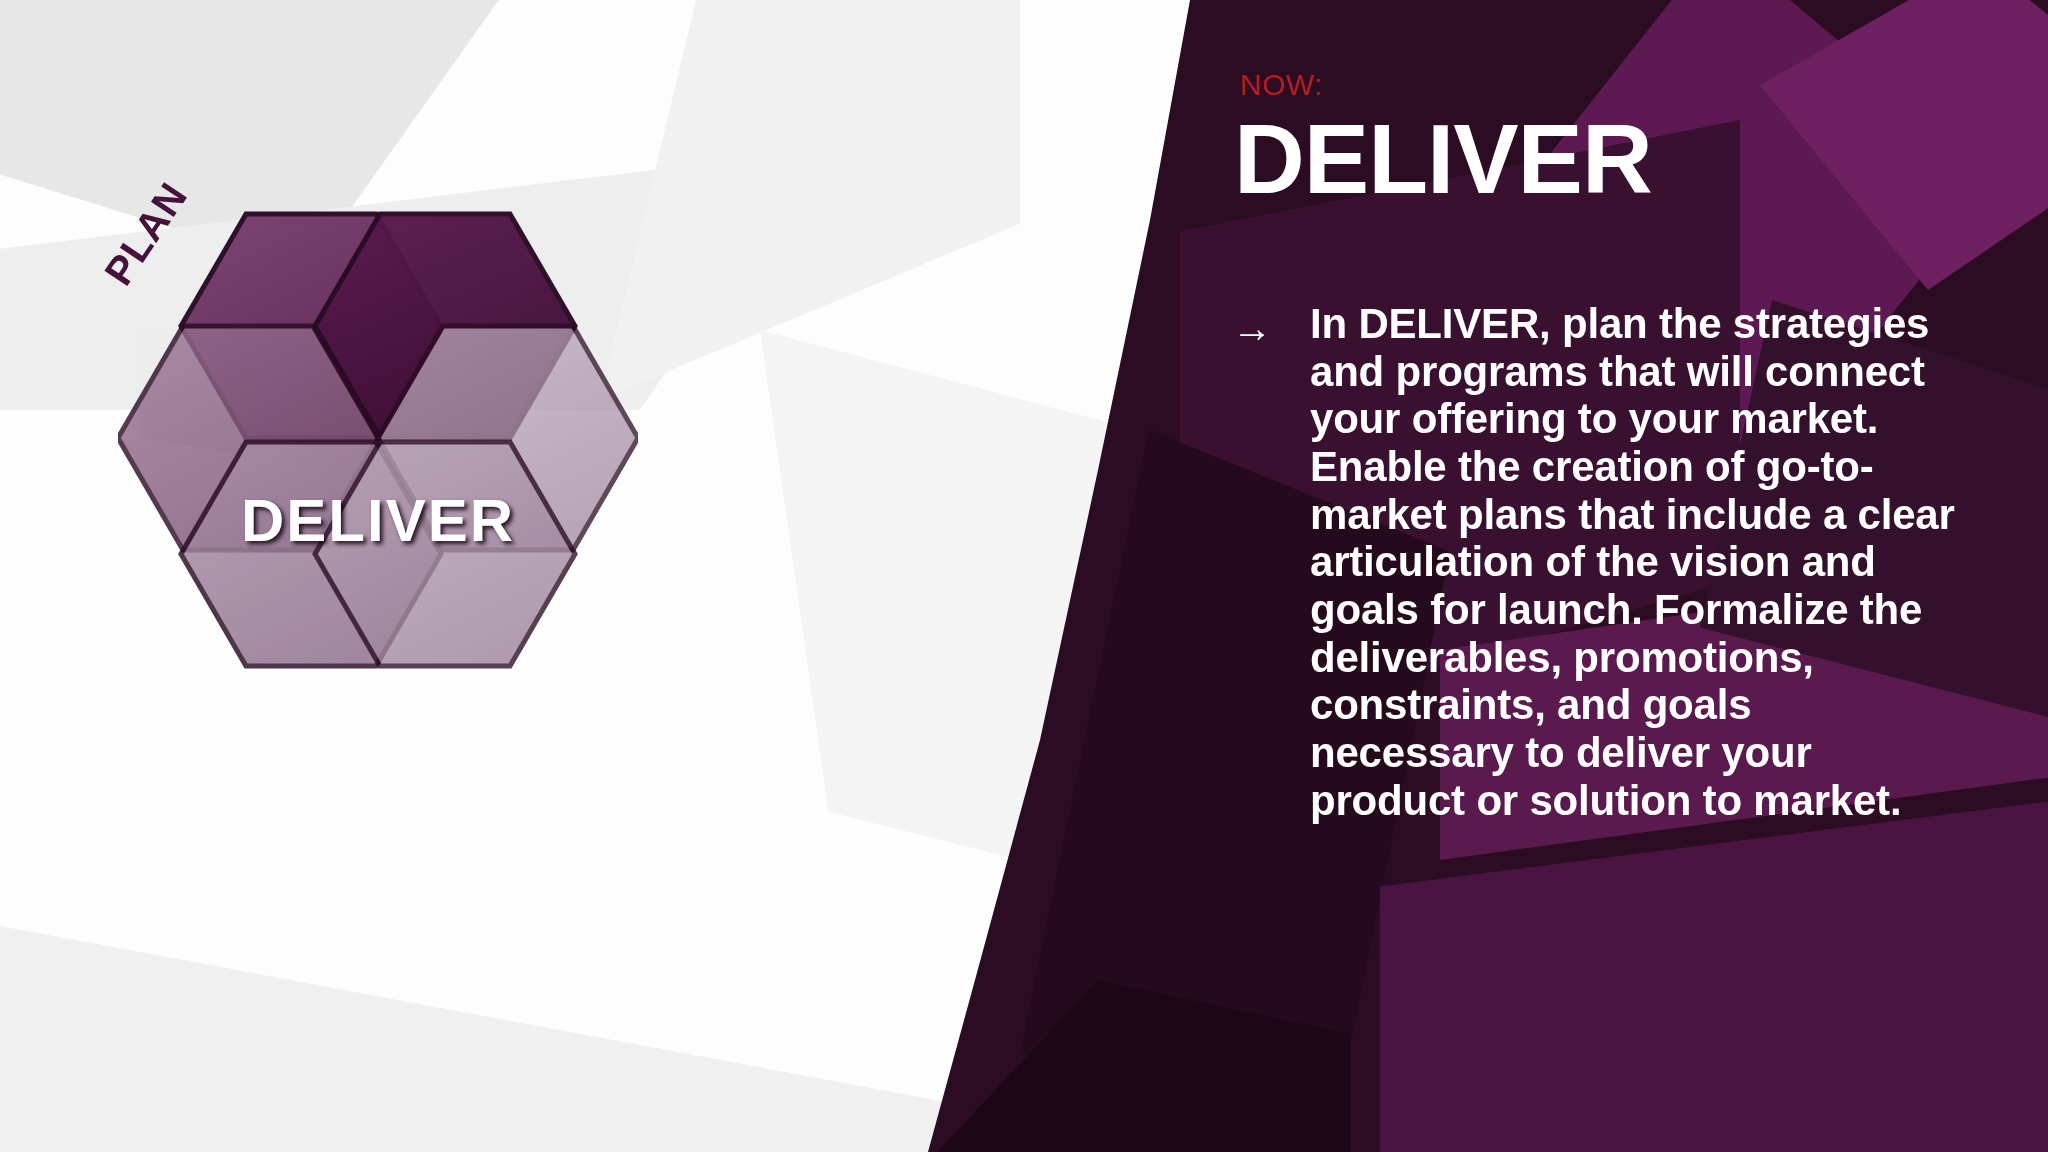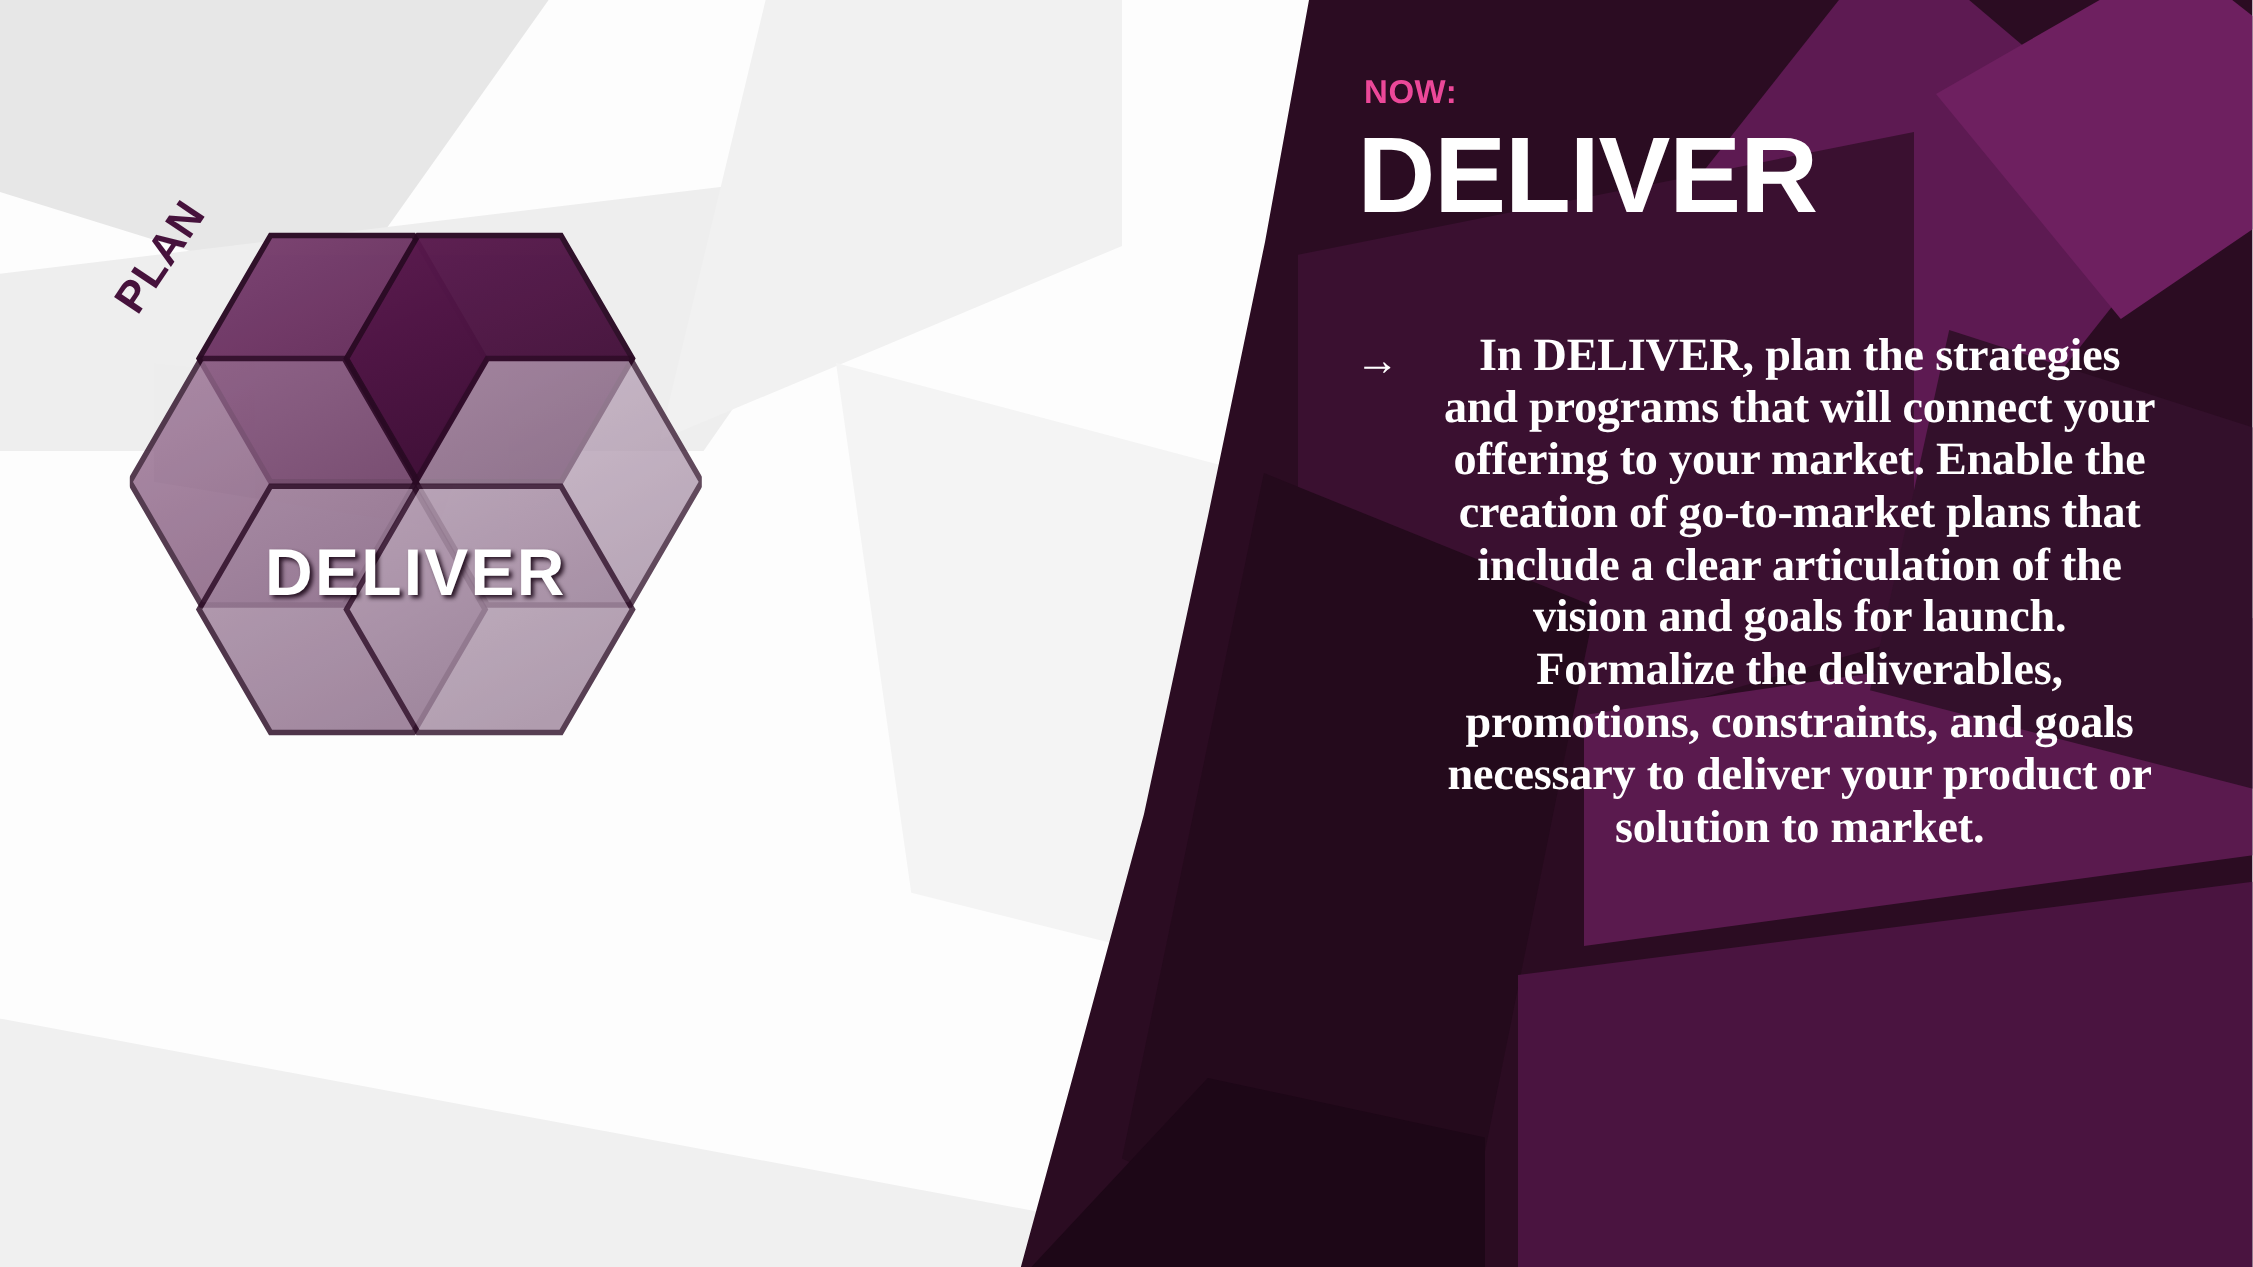--- a/index.html
+++ b/index.html
@@ -138,24 +138,24 @@
     top: 0;
     width: 730px;
     height: 1152px;
   }
 
   #eyebrow {
     position: absolute;
     left: 8px;
     top: 68px;
     font-family: "Liberation Sans", sans-serif;
-    font-weight: bold;
+    font-weight: normal;
     font-size: 30px;
     letter-spacing: 0.5px;
-    color: #ec4899;
+    color: #b91c1c;
     white-space: nowrap;
   }
 
   #headline {
     position: absolute;
     left: 2px;
     top: 110px;
     font-family: "Liberation Sans", sans-serif;
     font-weight: bold;
     font-size: 98px;
@@ -178,27 +178,27 @@
     width: 78px;
     font-family: "Liberation Sans", sans-serif;
     font-size: 40px;
     line-height: 1.30;
     color: #ffffff;
     text-align: left;
     padding-top: 2px;
   }
   #bullet-text {
     flex: 1 1 auto;
-    font-family: Liberation Serif, serif;
+    font-family: Liberation Sans, sans-serif;
     font-weight: bold;
     font-size: 42px;
     line-height: 1.135;
     color: #ffffff;
     letter-spacing: -0.2px;
-    text-align: center;
+    text-align: left;
   }
 </style>
 </head>
 <body>
 
 <div id="slide">
 
   <div id="left-panel">
     <div class="light-facet lf1"></div>
     <div class="light-facet lf2"></div>

